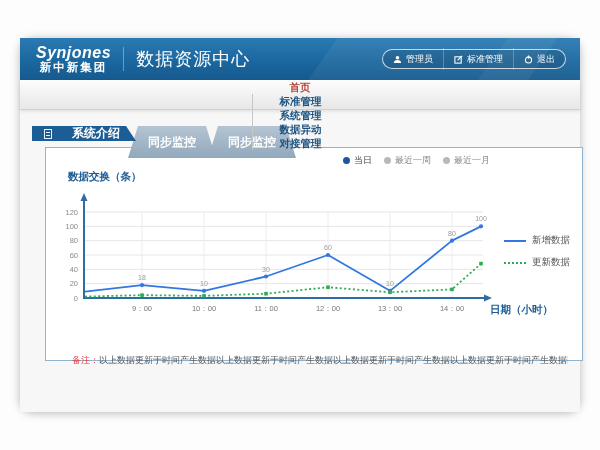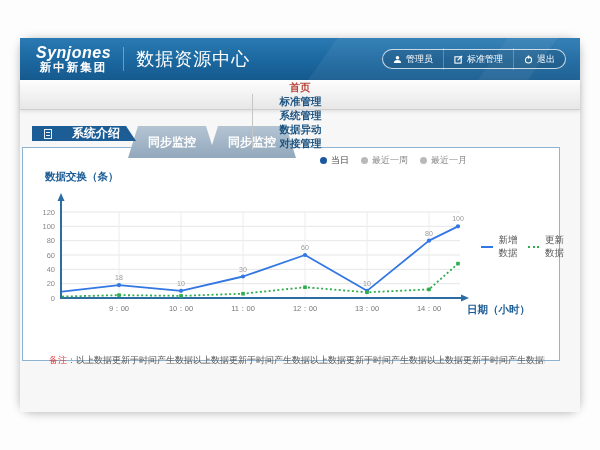--- a/index.html
+++ b/index.html
@@ -51,36 +51,36 @@
   .tab.inactive { background:linear-gradient(180deg,#b4c4d3,#92a8bc); padding:16px 20px;
                   margin-left:-8px;
                   clip-path:polygon(10px 0, calc(100% - 10px) 0, 100% 100%, 0 100%); }
   .tab.t2 { z-index:2; } .tab.t3 { z-index:1; }
   .doc-icon { width:8px; height:10px; border:1px solid rgba(255,255,255,.9);
               background:transparent; position:relative; }
   .doc-icon:before, .doc-icon:after { content:""; position:absolute; left:1px; right:1px;
               height:1px; background:rgba(255,255,255,.9); }
   .doc-icon:before { top:2px; } .doc-icon:after { top:5px; }
 
-  .card { position:absolute; left:2px; top:37px; width:538px; height:214px;
+  .card { position:absolute; left:25px; top:37px; width:538px; height:214px;
           background:#fff; border:1px solid #8fb4d2; }
 
   
   .filters { position:absolute; top:6px; right:92px; display:flex; gap:12px; }
   .radio { display:flex; align-items:center; gap:4px; font-size:9px; color:#888; cursor:pointer; }
   .radio .dot { width:7px; height:7px; border-radius:50%; background:#b9b9b9; }
   .radio.selected { color:#444; }
   .radio.selected .dot { background:#1a57a0; }
 
   .ylabel { position:absolute; left:22px; top:22px; font-size:10.5px; font-weight:bold; color:#1c5c95; }
   .xlabel { position:absolute; left:444px; top:155px; font-size:10.5px; font-weight:bold; color:#1c5c95; }
 
   .chart-wrap { position:absolute; left:12px; top:40px; width:452px; height:132px; }
 
-  .series-legend { position:absolute; left:458px; top:86px; display:flex; flex-direction:row; gap:9px; }
+  .series-legend { position:absolute; left:458px; top:86px; display:flex; flex-direction:column; gap:9px; }
   .sl-row { display:flex; align-items:center; gap:6px; font-size:9.5px; color:#555; }
   .sl-line { width:22px; height:0; border-top:2px solid #3277e3; }
   .sl-line.dotted { border-top:2px dotted #2ead4f; }
 
   .note { position:absolute; left:26px; top:206px; right:14px; font-size:9px; color:#555;
           line-height:1.4; white-space:nowrap; overflow:hidden; }
   .note .pfx { color:#e4393c; font-weight:normal; }
 </style>
 </head>
 <body>

